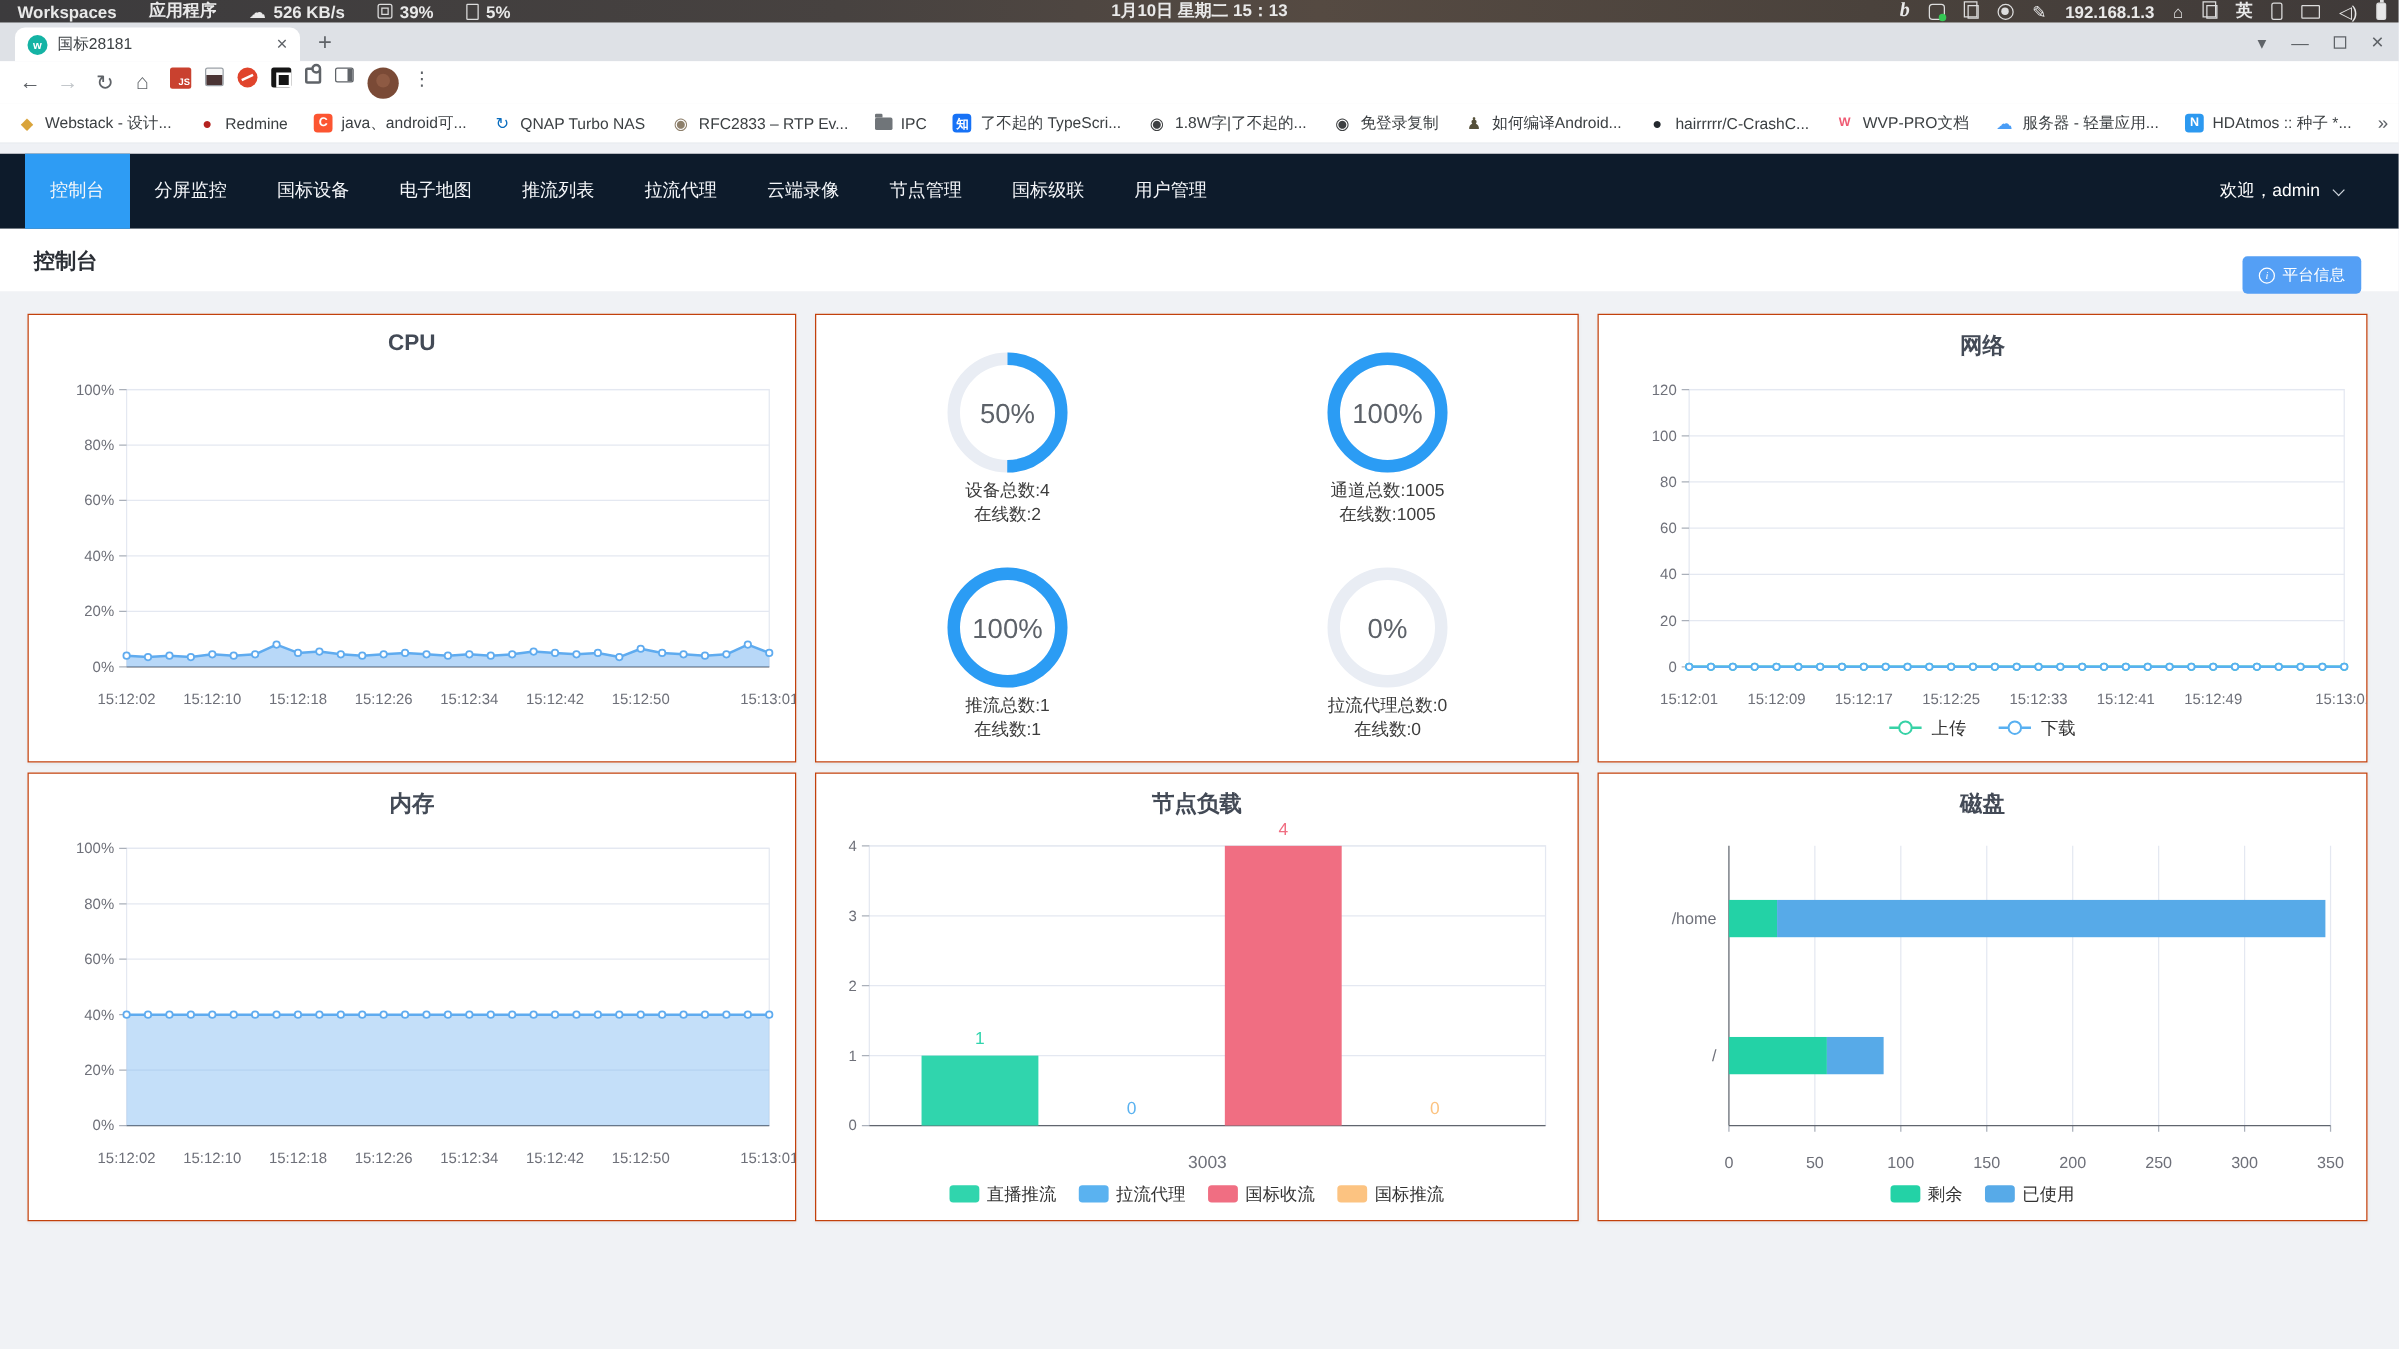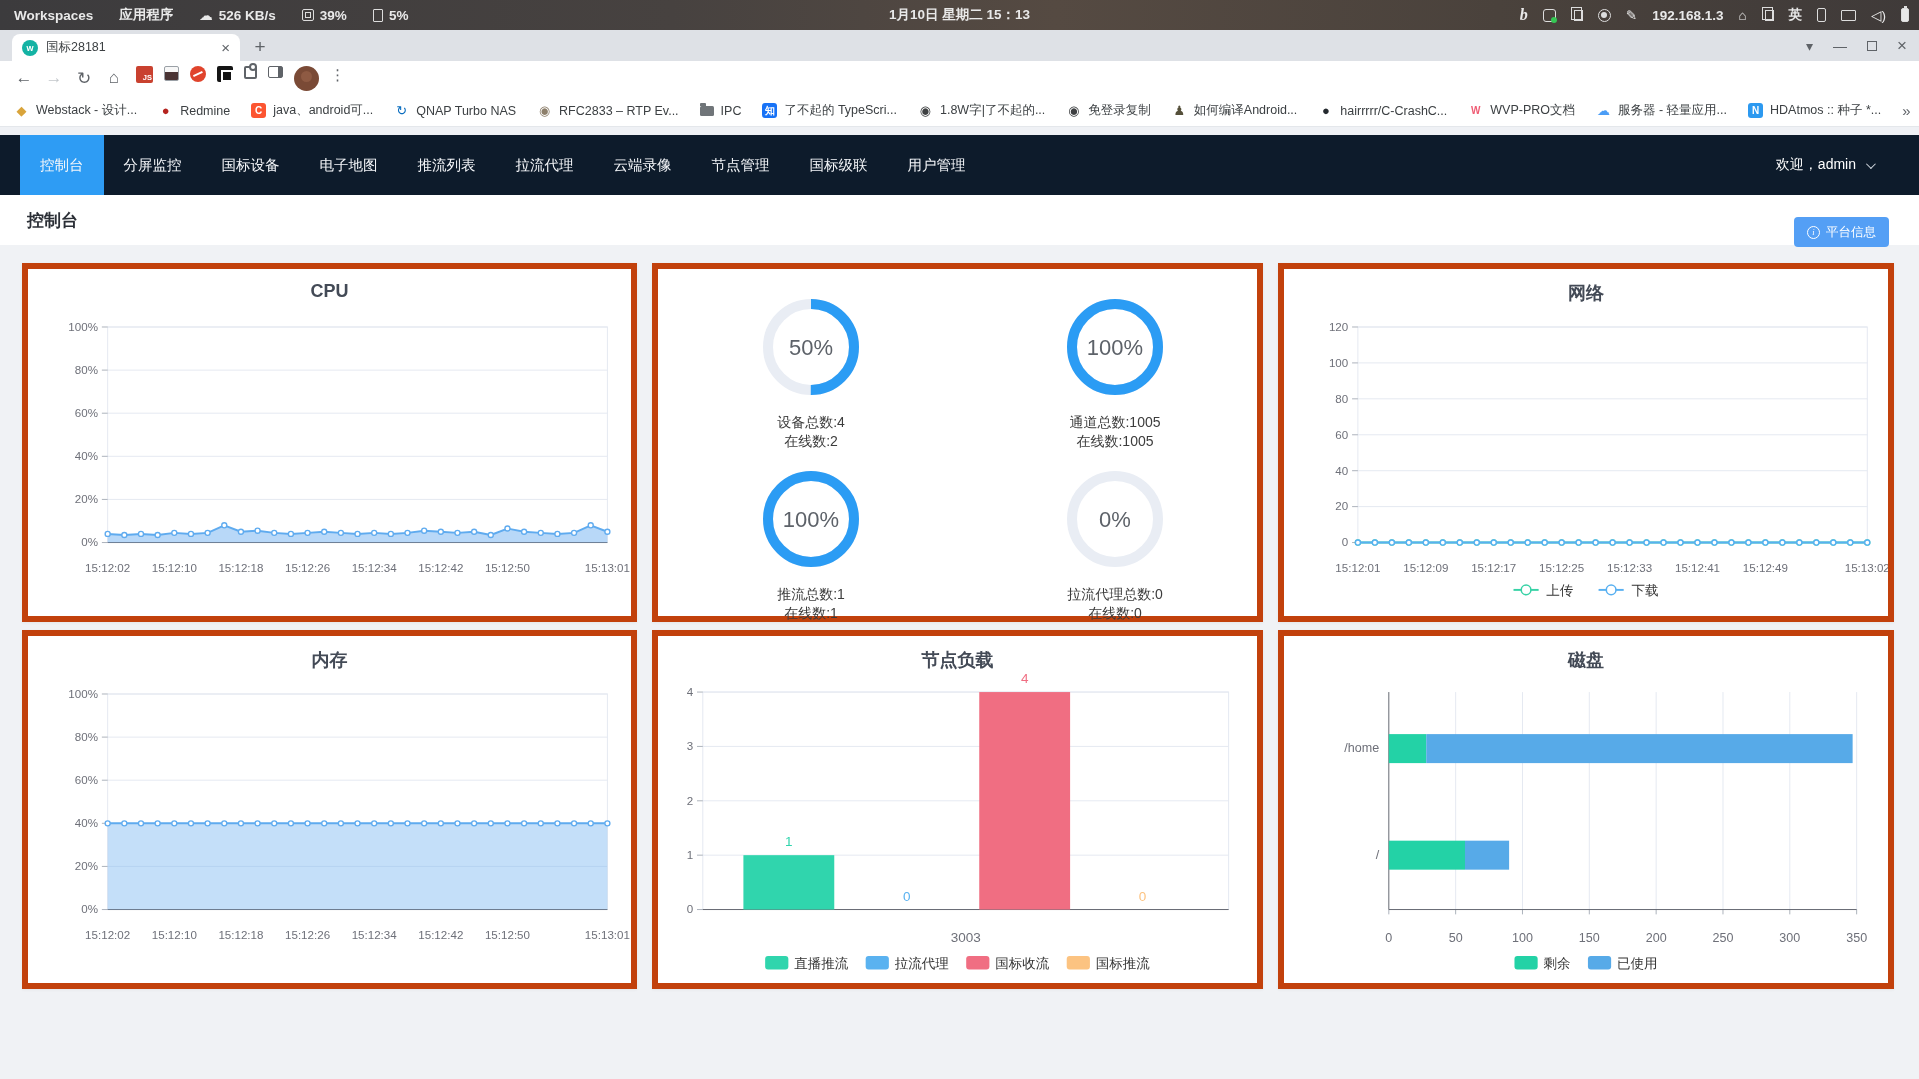--- a/index.html
+++ b/index.html
@@ -1,19 +1,19 @@
 <!DOCTYPE html>
 <html><head>
 <meta charset="utf-8">
 <style>
   * { box-sizing: border-box; margin: 0; padding: 0; }
   html,body { width:1919px; height:1079px; overflow:hidden; font-family:"Liberation Sans",sans-serif; background:#f0f2f5; }
 
   
-  #topbar { height:30px; display:flex; align-items:center; color:#e9e9e9; font-size:13.5px; font-weight:bold;
+  #topbar { height:18px; display:flex; align-items:center; color:#e9e9e9; font-size:13.5px; font-weight:bold;
     background:linear-gradient(90deg,#3c3b3d 0%,#474240 35%,#554a42 55%,#4a423c 78%,#3f3a39 100%); position:relative; }
   .tb-left { display:flex; align-items:center; gap:26px; padding-left:14px; }
   .tb-stat { display:inline-flex; align-items:center; gap:6px; }
   .tb-clock { position:absolute; left:0; right:0; text-align:center; pointer-events:none; }
   .tb-right { margin-left:auto; display:flex; align-items:center; gap:15px; padding-right:10px; position:relative; }
   .tb-right > * { display:inline-flex; align-items:center; }
   .glyph { font-weight:normal; }
   .bing-b { font-family:"Liberation Serif",serif; font-style:italic; font-weight:bold; font-size:16px; }
   .ic-appdot { width:13px; height:13px; border:1.5px solid #ddd; border-radius:3px; position:relative; }
   .ic-appdot::after { content:""; position:absolute; right:-2px; bottom:-2px; width:6px; height:6px; border-radius:50%; background:#35c754; }
@@ -82,32 +82,32 @@
   #welcome { margin-left:auto; display:flex; align-items:center; gap:10px; color:#fff; font-size:14px; padding-right:46px; }
   .chev { width:7px; height:7px; border-right:1.5px solid #cfd6dd; border-bottom:1.5px solid #cfd6dd; transform:rotate(45deg) translateY(-2px); }
 
   #pageheader { height:50px; background:#fff; display:flex; align-items:center; padding:0 30px 0 27px; }
   #page-title { font-size:17px; font-weight:bold; color:#2b2f36; }
   #platform-btn { margin-left:auto; background:#549ff5; border:none; color:#fff; height:30px; padding:0 13px; border-radius:4px; font-size:12.5px; display:inline-flex; align-items:center; gap:6px; font-family:inherit;margin-top:24px; }
   .btn-info-ic { width:13px; height:13px; border:1px solid #fff; border-radius:50%; display:inline-flex; align-items:center; justify-content:center; font-size:8.5px; font-style:italic; font-family:"Liberation Serif",serif; }
   .btn-info-ic::before { content:"i"; }
 
   #dashboard { padding:18px 25px 0 22px; display:grid; grid-template-columns:615px 611px 616px; column-gap:15px; row-gap:8px; }
-  .card { background:#fff; height:359px; position:relative; border:6px solid #c2410c; box-shadow:0 1px 3px rgba(0,0,0,0.05); }
+  .card { background:#fff; height:359px; position:relative; border:1px solid #c2410c; box-shadow:0 1px 3px rgba(0,0,0,0.05); }
   .card-title { position:absolute; top:12px; left:0; right:0; text-align:center; font-size:18px; font-weight:bold; color:#434a56; z-index:2; }
   svg.chart { position:absolute; left:0; top:0; width:100%; height:100%; pointer-events:none; }
 
   .donut-item { position:absolute; width:206px; text-align:center; }
   .di0 { left:50px; top:26px; } .di1 { left:354px; top:26px; }
   .di2 { left:50px; top:198px; } .di3 { left:354px; top:198px; }
   .donut { display:block; margin:0 auto; }
   .donut .track { fill:none; stroke:#e9edf4; stroke-width:10; }
   .donut .arc { fill:none; stroke:#2b9cf4; stroke-width:10; }
   .donut text { font-size:22px; fill:#5d6269; text-anchor:middle; }
-  .donut-lines { margin-top:14px; font-size:14px; color:#3c3c3c; line-height:19px; }
+  .donut-lines { margin-top:1px; font-size:14px; color:#3c3c3c; line-height:19px; }
 </style>
 </head>
 <body>
 
 <div id="topbar">
   <div class="tb-left">
     <span>Workspaces</span>
     <span>应用程序</span>
     <span class="tb-stat">
       <span class="glyph">☁</span>

